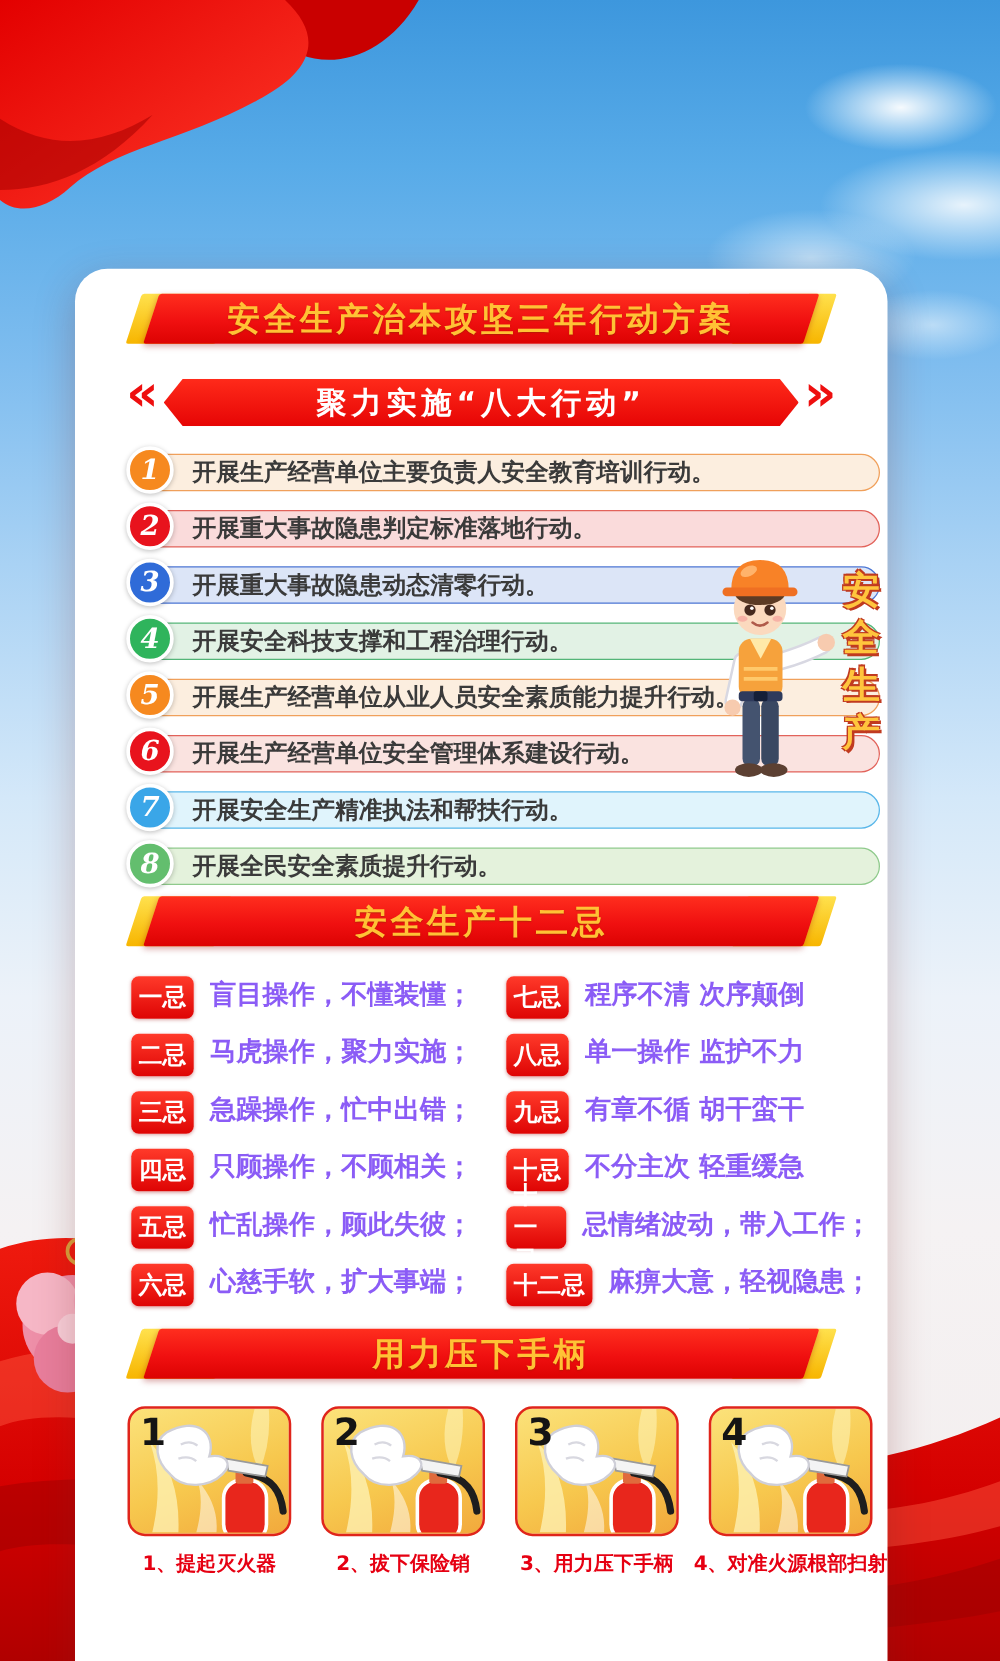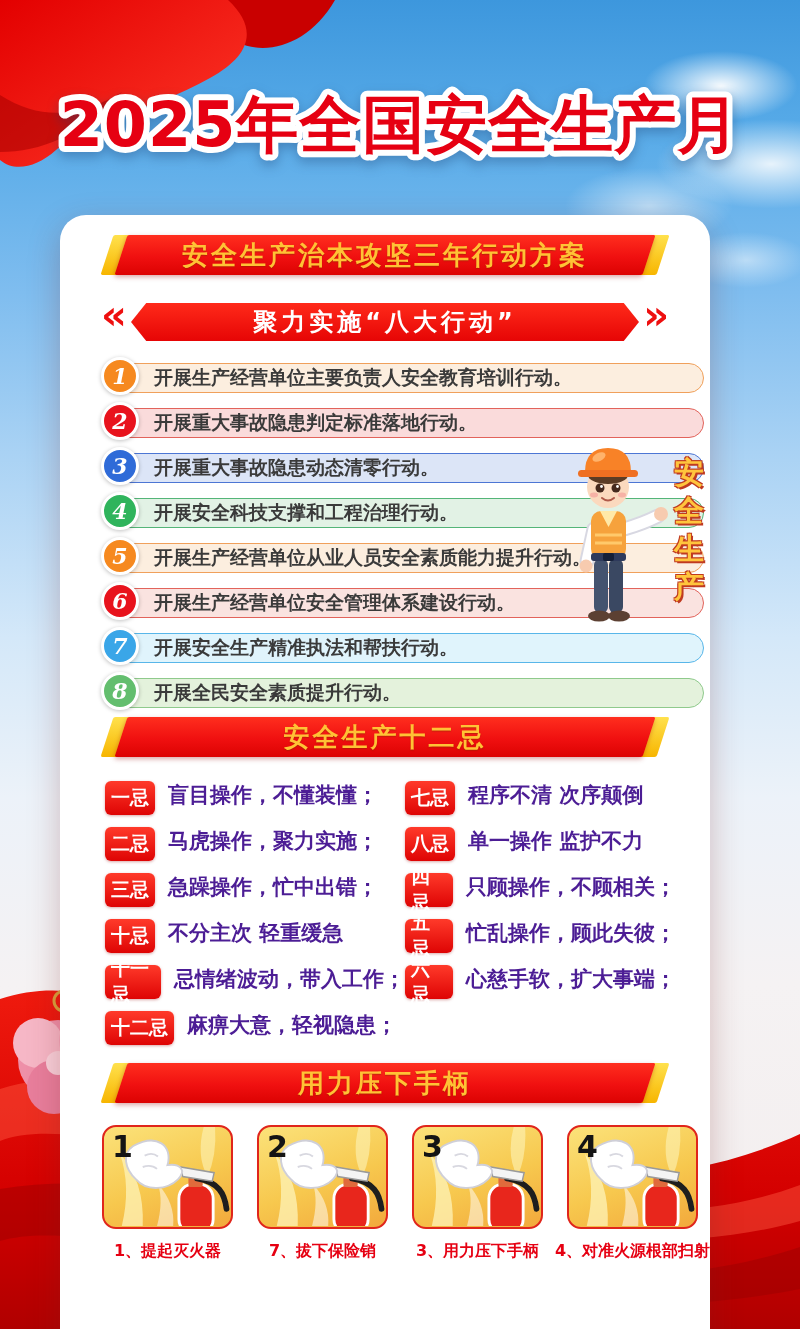--- a/index.html
+++ b/index.html
@@ -59,21 +59,21 @@
   .vlabel .vchar{font-size:30px;font-weight:900;color:#ffc53d;line-height:30px;
     text-shadow:2px 2px 0 #c03a20,-1px -1px 0 #c03a20,1px -1px 0 #c03a20,-1px 1px 0 #c03a20;}
 
   
   .taboo-grid{position:absolute;left:45px;top:566px;width:566px;
     display:grid;grid-template-columns:300px auto;row-gap:12px;}
   .taboo-cell{display:flex;gap:13px;height:34px;}
   .taboo-badge{min-width:48px;height:34px;padding:0 6px;box-sizing:border-box;border-radius:6px;
     background:linear-gradient(180deg,#ff3a2a,#de0404);display:flex;align-items:center;justify-content:center;
     color:#fff;font-size:19px;font-weight:800;box-shadow:0 1px 3px rgba(150,0,0,.35);}
-  .taboo-text{font-size:21px;font-weight:700;color:#4c1d95;white-space:nowrap;}
+  .taboo-text{font-size:21px;font-weight:700;color:#8b5cf6;white-space:nowrap;}
 
   
   .steps{position:absolute;left:42px;top:910px;display:flex;gap:24px;}
   .step{width:131px;display:flex;flex-direction:column;align-items:center;}
   .step-card{position:relative;width:131px;height:104px;border:2.5px solid #e0251b;border-radius:14px;
     box-sizing:border-box;overflow:hidden;background:linear-gradient(160deg,#fbe27a 0%,#f7c84e 55%,#f2a93c 100%);}
   .step-num{position:absolute;left:8px;top:2px;font-size:30px;font-weight:900;color:#141414;z-index:2;}
   .step-caption{margin-top:12px;font-size:16px;font-weight:800;color:#e60012;white-space:nowrap;}
 </style>
 </head>
@@ -114,25 +114,20 @@
       <linearGradient id="ribGrad" x1="0" y1="0" x2="1" y2="1">
         <stop offset="0" stop-color="#e30000"></stop>
           <stop offset="1" stop-color="#ff3a2a"></stop>
       </linearGradient>
     </defs>
     <path d="M210,0 L335,0 C305,52 252,60 222,32 C232,18 222,8 210,0 Z" fill="#c90000"></path>
     <path d="M0,0 L228,0 C258,28 252,55 210,78 C150,112 92,118 56,150 C36,168 14,172 0,160 Z" fill="url(#ribGrad)"></path>
     <path d="M0,95 C42,122 82,116 122,92 C82,136 40,152 0,152 Z" fill="#a50000" opacity="0.55"></path>
   </svg>
 
-  <div class="title-wrap">
-    <svg width="720" height="120" viewBox="0 0 720 120" style="filter:drop-shadow(0 5px 6px rgba(30,60,110,.35));">
-      <text x="360" y="78" text-anchor="middle" font-family="DejaVu Sans, sans-serif" font-size="62" font-weight="900" letter-spacing="1" fill="#e60012" stroke="#ffffff" stroke-width="12" paint-order="stroke" stroke-linejoin="round">2025年全国安全生产月</text>
-    </svg>
-  </div>
 
   <div class="panel">
 
     <div class="banner" style="top:20px;">
       <div class="wedge l"></div>
       <div class="wedge r"></div>
       <div class="bbody"></div>
       <div class="blabel">安全生产治本攻坚三年行动方案</div>
     </div>
 
@@ -260,20 +255,24 @@
         <div class="taboo-cell">
           <span class="taboo-badge">八忌</span>
           <span class="taboo-text">单一操作 监护不力</span>
         </div>
 
         <div class="taboo-cell">
           <span class="taboo-badge">三忌</span>
           <span class="taboo-text">急躁操作，忙中出错；</span>
         </div>
 
+        <div class="taboo-cell">
+          <span class="taboo-badge">九忌</span>
+          <span class="taboo-text">有章不循 胡干蛮干</span>
+        </div>
 
         <div class="taboo-cell">
           <span class="taboo-badge">四忌</span>
           <span class="taboo-text">只顾操作，不顾相关；</span>
         </div>
 
         <div class="taboo-cell">
           <span class="taboo-badge">十忌</span>
           <span class="taboo-text">不分主次 轻重缓急</span>
         </div>
@@ -334,21 +333,21 @@
               <path d="M104,0 Q96,30 108,52 Q118,30 116,0 Z" fill="#fdf3b8" opacity="0.6"></path>
               <path d="M55,104 Q62,78 56,60 Q74,80 72,104 Z" fill="#ffffff" opacity="0.5"></path>
               <rect x="78" y="60" width="36" height="52" rx="15" fill="#e8261c" stroke="#ffffff" stroke-width="3"></rect>
               <rect x="88" y="48" width="15" height="15" rx="2" fill="#e06a3c"></rect>
               <path d="M97,54 C120,58 126,70 128,86" stroke="#1e1e1e" stroke-width="6" fill="none" stroke-linecap="round"></path>
               <path d="M80,42 L115,48 L113,57 L82,52 Z" fill="#f4f4f4" stroke="#9a9a9a" stroke-width="1.5"></path>
               <path d="M30,20 C55,6 72,20 66,40 C80,38 86,46 77,55 C66,66 44,68 33,55 C21,44 18,28 30,20 Z" fill="#ffffff" stroke="#cfcfd8" stroke-width="2"></path>
               <path d="M42,30 q8,-4 14,1 M40,42 q9,-3 15,2" stroke="#d8d8e0" stroke-width="2" fill="none"></path>
             </svg>
           </div>
-          <div class="step-caption">7、拔下保险销</div>
+          <div class="step-caption">2、拔下保险销</div>
         </div>
 
         <div class="step">
           <div class="step-card">
             <div class="step-num">3</div>
             <svg width="126" height="99" viewBox="0 0 131 104" style="position:absolute;left:0;top:0;">
               <path d="M18,104 Q28,62 16,28 Q42,56 40,104 Z" fill="#fdf3b8" opacity="0.75"></path>
               <path d="M104,0 Q96,30 108,52 Q118,30 116,0 Z" fill="#fdf3b8" opacity="0.6"></path>
               <path d="M55,104 Q62,78 56,60 Q74,80 72,104 Z" fill="#ffffff" opacity="0.5"></path>
               <rect x="78" y="60" width="36" height="52" rx="15" fill="#e8261c" stroke="#ffffff" stroke-width="3"></rect>

